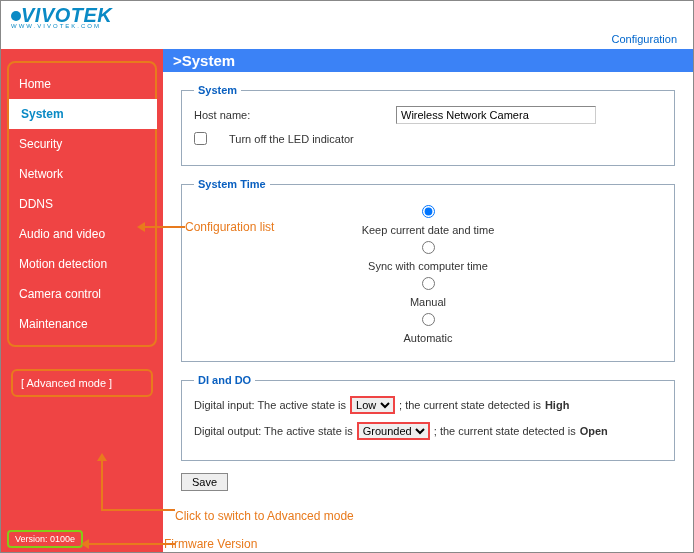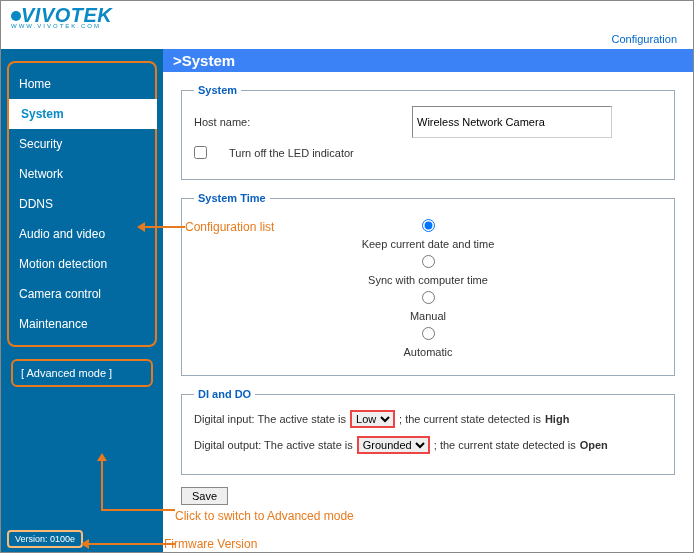--- a/index.html
+++ b/index.html
@@ -46,21 +46,21 @@
   .cfg-link {
     position: absolute;
     right: 16px;
     bottom: 4px;
     color: #0066cc;
     font-size: 11px;
   }
   .main { display: flex; height: calc(100% - 48px); }
   .sidebar {
     width: 162px;
-    background: #0369a1;
+    background: #ef4444;
     color: #fff;
     position: relative;
     padding-top: 12px;
   }
   .navbox {
     border: 2px solid #e87a1d;
     border-radius: 8px;
     margin: 0 6px;
     padding: 6px 0;
   }
@@ -72,30 +72,30 @@
   .nav-item.active {
     background: #fff;
     color: #0a8ac5;
     font-weight: bold;
     margin: 0 -2px 0 0;
     padding-left: 12px;
   }
   .adv-box {
     border: 2px solid #e87a1d;
     border-radius: 6px;
-    margin: 12px 10px 0 10px;
+    margin: 22px 10px 0 10px;
     padding: 6px 8px;
     font-size: 11px;
     cursor: pointer;
   }
   .version {
     position: absolute;
     left: 6px; bottom: 4px;
     font-size: 9px;
-    border: 2px solid #fdba74;
+    border: 2px solid #84cc16;
     border-radius: 4px;
     padding: 2px 6px;
   }
   .content {
     flex: 1;
     background: #fff;
     position: relative;
   }
   .titlebar {
     background: #3b82f6;
@@ -115,24 +115,23 @@
     font-weight: bold;
     padding: 0 4px;
     font-size: 11px;
   }
   .row { display: flex; align-items: center; margin-bottom: 8px; gap: 22px; }
   .row .lbl { width: 180px; }
   input[type=text] {
     border: 1px solid #7a9;
     border-color: #888 #ccc #ccc #888;
     height: 18px;
-    padding: 15px 4px;
+    padding: 1px 4px;
     font-size: 11px;
     width: 200px;
-    margin-left: 16px;
   }
   select {
     font-size: 11px;
     border: 2px solid #ef4444;
   }
   .radio-row { display:flex; align-items:center; gap:6px; margin: 5px 0; flex-direction: column; }
   .save-btn {
     border: 1px solid #888;
     background: #eee;
     padding: 2px 10px;

